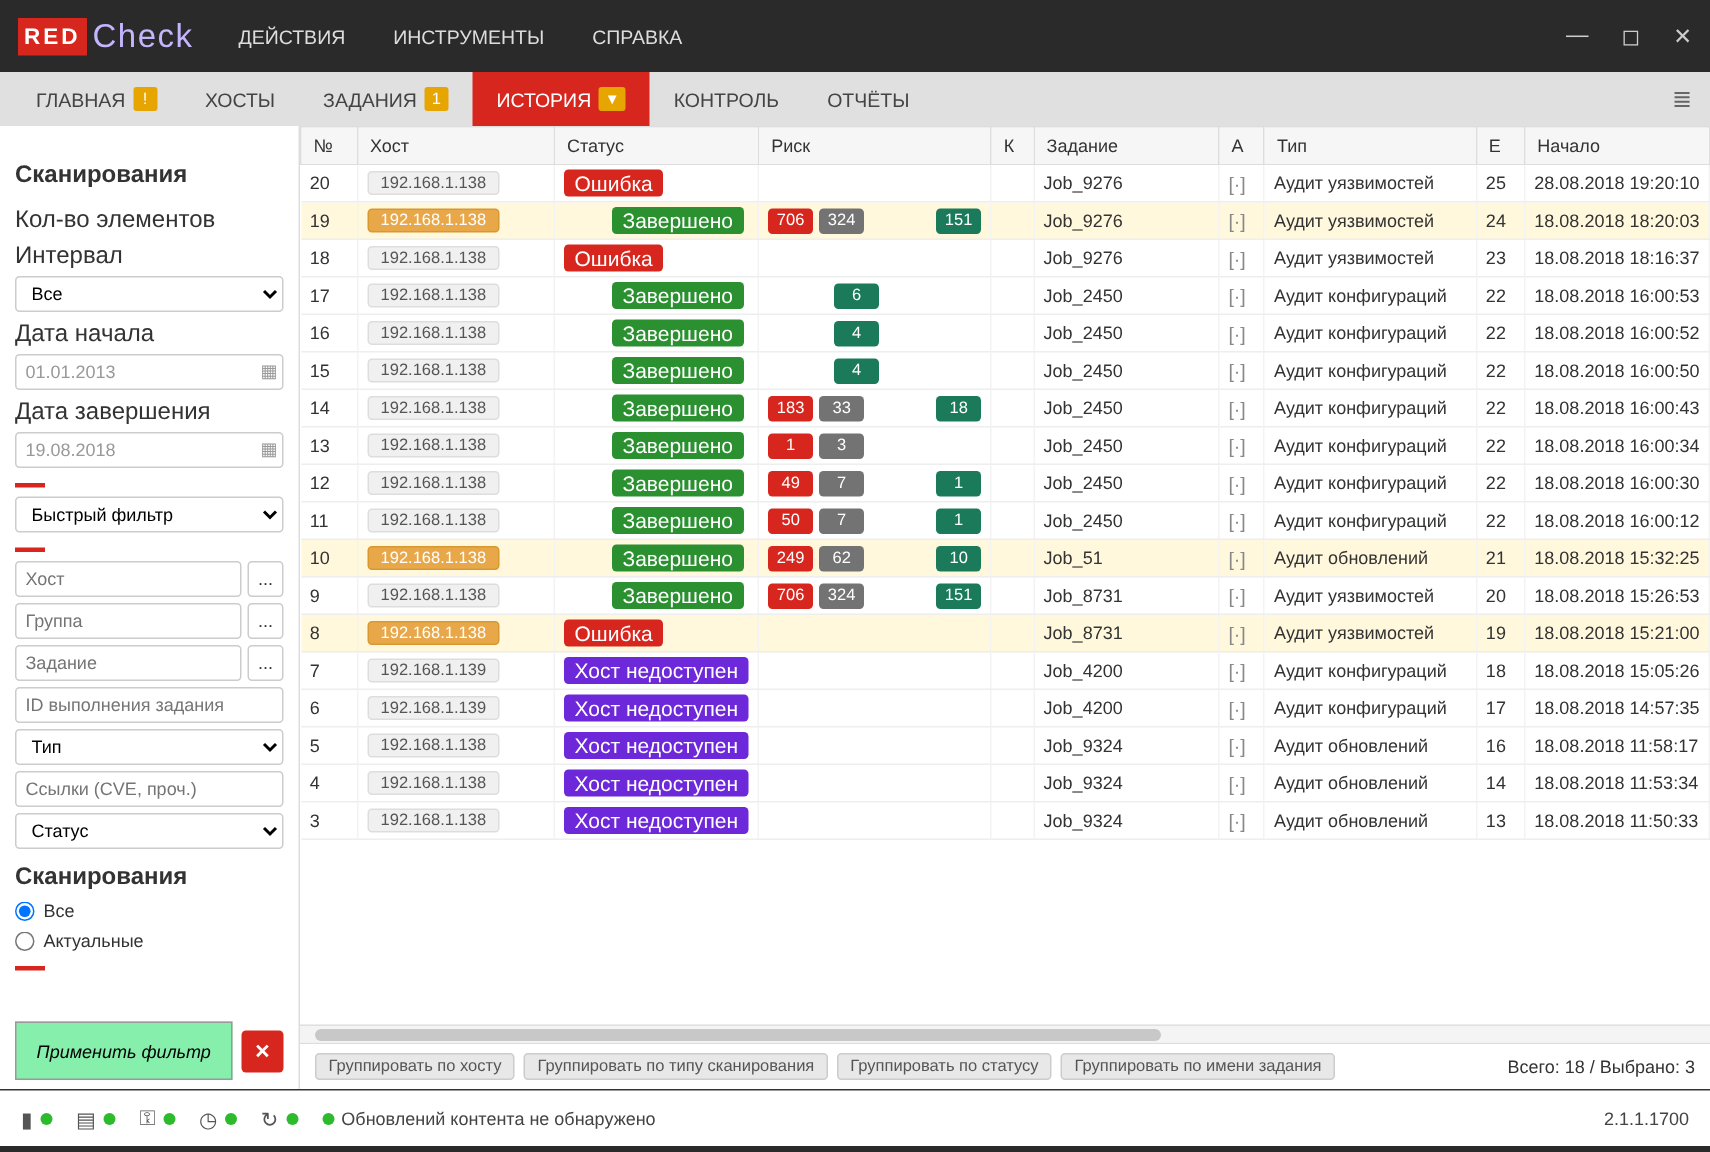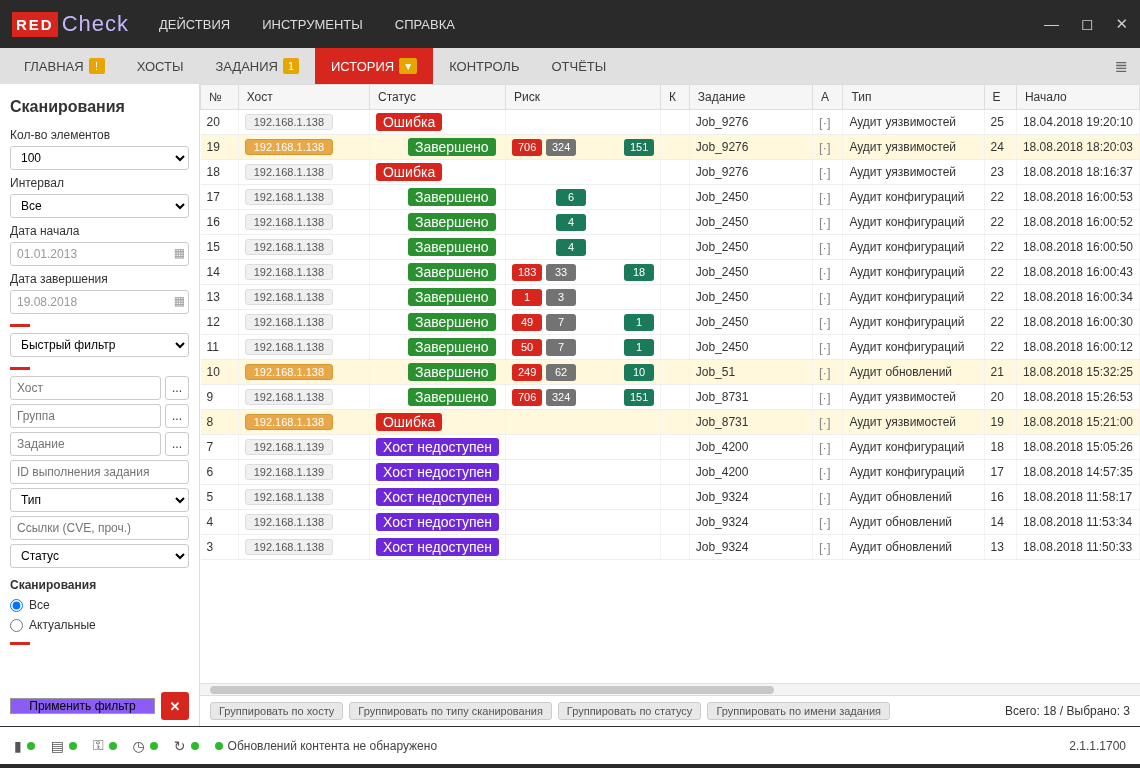--- a/index.html
+++ b/index.html
@@ -11,32 +11,32 @@
 .topmenu { display: flex; gap: 32px; }
 .topmenu span { color: #ddd; font-size: 13px; cursor: default; }
 .win-controls { margin-left: auto; display: flex; gap: 22px; font-size: 15px; color: #ccc; }
 .tabs { height: 36px; background: #e0e0e0; display: flex; align-items: stretch; padding-left: 8px; }
 .tab { display: flex; align-items: center; padding: 0 16px; font-size: 13px; color: #444; cursor: default; gap: 5px; }
 .tab.active { background: #d7261e; color: #fff; }
 .tab .badge-warn { background: #e6a500; color: #fff; width: 16px; height: 16px; display: inline-flex; align-items: center; justify-content: center; font-size: 11px; border-radius: 2px; }
 .tab .badge-filter { background: #e6a500; color: #fff; width: 18px; height: 16px; display: inline-flex; align-items: center; justify-content: center; font-size: 10px; border-radius: 2px; }
 .tab-right { margin-left: auto; display:flex; align-items:center; padding-right:12px; color:#666; font-size:16px;}
 .main { display: flex; height: 642px; background: #fff; }
-.sidebar { width: 200px; border-right: 1px solid #ddd; padding: 14px 10px 6px; display: flex; flex-direction: column; gap: 4px; overflow:hidden; }
+.sidebar { width: 200px; border-right: 1px solid #ddd; padding: 24px 10px 6px; display: flex; flex-direction: column; gap: 4px; overflow:hidden; }
 .sidebar h2 { font-size: 16px; font-weight: bold; margin-bottom: 6px; }
-.sidebar label { font-size: 12px; color: #333; margin-top: 2px; }
+.sidebar label { font-size: 16px; color: #333; margin-top: 2px; }
 .sidebar select, .sidebar input[type=text] { width: 100%; height: 24px; border: 1px solid #ccc; border-radius: 3px; padding: 0 6px; font-size: 12px; background:#fff; }
 .sidebar input[readonly] { color:#999; }
 .row-inline { display: flex; gap: 4px; }
 .row-inline input { flex: 1; }
 .row-inline .dots { width: 24px; height: 24px; border: 1px solid #ccc; border-radius: 3px; display: flex; align-items: center; justify-content: center; font-size: 12px; background:#fff;}
 .redline { height:3px; width:20px; background:#d7261e; margin:6px 0 2px; }
 .radio-row { display:flex; align-items:center; gap:6px; font-size:12px; margin-top:2px; }
 .sidebar-bottom { margin-top:auto; display:flex; gap:6px; align-items:center;}
-.apply-btn { flex:1; height:16px; border:1px solid #999; background:#8b5cf6; font-size:12px; }
+.apply-btn { flex:1; height:39px; border:1px solid #999; background:#86efac; font-size:12px;font-style:italic; }
 .clear-btn { width:28px; height:28px; background:#d7261e; color:#fff; display:flex; align-items:center; justify-content:center; border-radius:3px; font-weight:bold;}
 .tablewrap { flex:1; display:flex; flex-direction:column; overflow:hidden; }
 .grid { flex:1; overflow:auto; }
 table { border-collapse: collapse; width: 100%; font-size: 12px; }
 th { background: #f6f6f6; border: 1px solid #ddd; text-align: left; padding: 5px 8px; font-weight: normal; color:#333; position:sticky; top:0; }
 td { border-bottom: 1px solid #eee; border-right:1px solid #f3f3f3; padding: 3px 6px; height: 24px; white-space:nowrap; }
 tr.sel td { background: #fff8dd; }
 .host-chip { display:inline-block; background:#f0f0f0; border:1px solid #ddd; border-radius:3px; padding:1px 8px; font-size:11px; color:#555; }
 tr.sel .host-chip { background:#e8a84a; border-color:#d89830; color:#fff; }
 .status-pill { display:inline-block; border-radius:3px; padding:1px 7px; font-size:14px; color:#fff; }
@@ -100,21 +100,20 @@
   <div class="tab">
       <span>ОТЧЁТЫ</span>
     </div>
   <div class="tab-right">≣</div>
 </div>
 
 <div class="main">
   <div class="sidebar">
     <h2>Сканирования</h2>
     <label>Кол-во элементов</label>
-    <select><option>100</option></select>
     <label>Интервал</label>
     <select><option>Все</option></select>
     <label>Дата начала</label>
     <div class="date-input"><input type="text" readonly="" value="01.01.2013" style=""><span class="cal">▦</span></div>
     <label>Дата завершения</label>
     <div class="date-input"><input type="text" readonly="" value="19.08.2018" style=""><span class="cal">▦</span></div>
     <div class="redline"></div>
     <select><option>Быстрый фильтр</option></select>
     <div class="redline"></div>
     <div class="row-inline">
@@ -172,21 +171,21 @@
               <td><span class="host-chip">192.168.1.138</span></td>
               <td><span class="status-pill st-err">Ошибка</span></td>
               <td>
                 <div class="risk"></div>
               </td>
               <td></td>
               <td>Job_9276</td>
               <td><span class="a-ico">[·]</span></td>
               <td>Аудит уязвимостей</td>
               <td>25</td>
-              <td>18.04.2018 19:20:10</td>
+              <td>28.08.2018 19:20:10</td>
             </tr>
             <tr class="sel">
               <td>19</td>
               <td><span class="host-chip">192.168.1.138</span></td>
               <td><span class="status-pill st-ok">Завершено</span></td>
               <td>
                 <div class="risk">
                   <span class="r-red">706</span>
                   <span class="r-org">324</span>
                   <span class="r-grn">151</span>

